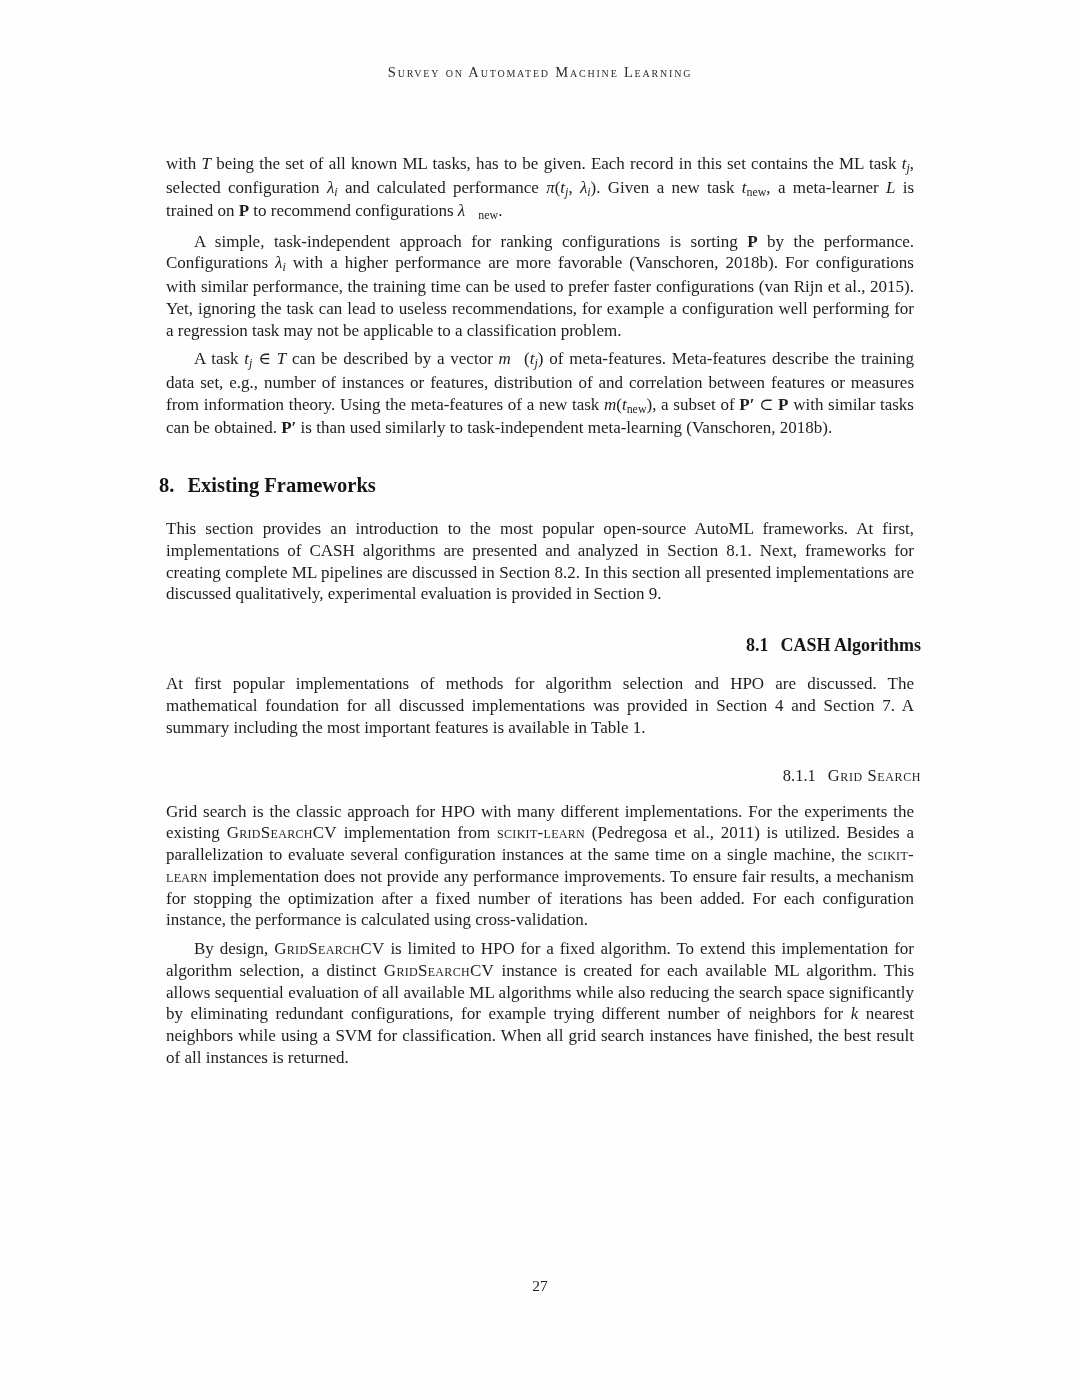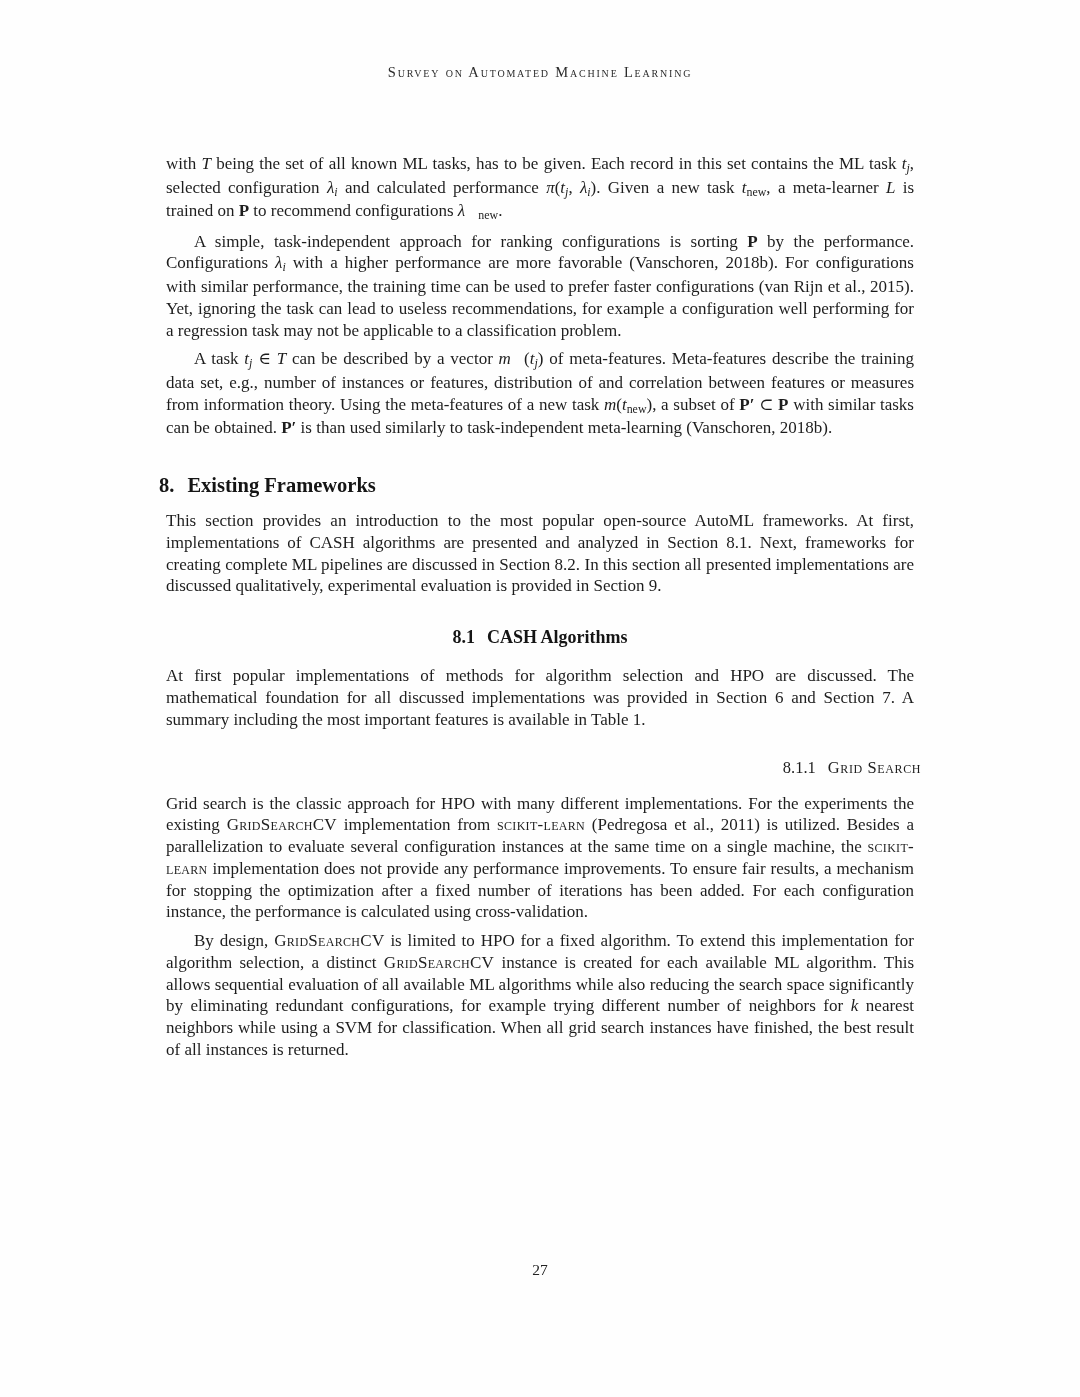--- a/index.html
+++ b/index.html
@@ -39,51 +39,51 @@
   
   .s-i    { font-style: italic; }
   .s-b    { font-weight: bold; }
   .s-sc   { font-variant: small-caps; letter-spacing: 0.3px; }
   .s-sub  { font-size: 0.70em; vertical-align: -0.28em; }
   .s-isub { font-size: 0.70em; vertical-align: -0.28em; font-style: italic; }
 
   h2.section-heading {
     font-size: 20.5px;
     font-weight: bold;
-    margin: 33px 0 12px 0;
+    margin: 33px 0 20px 0;
     text-align: left;
     color: #151515;
   }
   h2.section-heading .sec-num { margin-right: 13px; }
 
   h3.subsection-heading {
     font-size: 18px;
     font-weight: bold;
     margin: 29px 0 16px 0;
-    text-align: center;
+    text-align: right;
     color: #151515;
   }
   h3.subsection-heading .sec-num { margin-right: 12px; }
 
   h4.subsubsection-heading {
     font-size: 16.5px;
     font-weight: normal;
     margin: 27px 0 14px 0;
     text-align: right;
     color: #1d1d1d;
   }
   h4.subsubsection-heading .sec-num { margin-right: 12px; }
   h4.subsubsection-heading .sc-title {
     font-variant: small-caps;
     letter-spacing: 0.6px;
   }
 
   .page-number {
     position: absolute;
-    bottom: 118px;
+    bottom: 102px;
     left: 0;
     width: 100%;
     text-align: center;
     font-size: 15.5px;
     color: #222222;
   }
 </style>
 </head>
 <body>
 
@@ -102,21 +102,21 @@
     <h2 class="section-heading">
       <span class="sec-num">8.</span><span class="sec-title">Existing Frameworks</span>
     </h2>
 
     <p class="para noindent">This section provides an introduction to the most popular open-source AutoML frameworks. At first, implementations of CASH algorithms are presented and analyzed in Section 8.1. Next, frameworks for creating complete ML pipelines are discussed in Section 8.2. In this section all presented implementations are discussed qualitatively, experimental evaluation is provided in Section 9.</p>
 
     <h3 class="subsection-heading">
       <span class="sec-num">8.1</span><span class="sec-title">CASH Algorithms</span>
     </h3>
 
-    <p class="para noindent">At first popular implementations of methods for algorithm selection and HPO are discussed. The mathematical foundation for all discussed implementations was provided in Section 6 and Section 7. A summary including the most important features is available in Table 1.</p>
+    <p class="para noindent">At first popular implementations of methods for algorithm selection and HPO are discussed. The mathematical foundation for all discussed implementations was provided in Section 4 and Section 7. A summary including the most important features is available in Table 1.</p>
 
     <h4 class="subsubsection-heading">
       <span class="sec-num">8.1.1</span><span class="sc-title">Grid Search</span>
     </h4>
 
     <p class="para noindent">Grid search is the classic approach for HPO with many different implementations. For the experiments the existing <span class="s-sc">GridSearchCV</span> implementation from <span class="s-sc">scikit-learn</span> (Pedregosa et al., 2011) is utilized. Besides a parallelization to evaluate several configuration instances at the same time on a single machine, the <span class="s-sc">scikit-learn</span> implementation does not provide any performance improvements. To ensure fair results, a mechanism for stopping the optimization after a fixed number of iterations has been added. For each configuration instance, the performance is calculated using cross-validation.</p>
 
     <p class="para indent">By design, <span class="s-sc">GridSearchCV</span> is limited to HPO for a fixed algorithm. To extend this implementation for algorithm selection, a distinct <span class="s-sc">GridSearchCV</span> instance is created for each available ML algorithm. This allows sequential evaluation of all available ML algorithms while also reducing the search space significantly by eliminating redundant configurations, for example trying different number of neighbors for <span class="s-i">k</span> nearest neighbors while using a SVM for classification. When all grid search instances have finished, the best result of all instances is returned.</p>
 
   </main>

